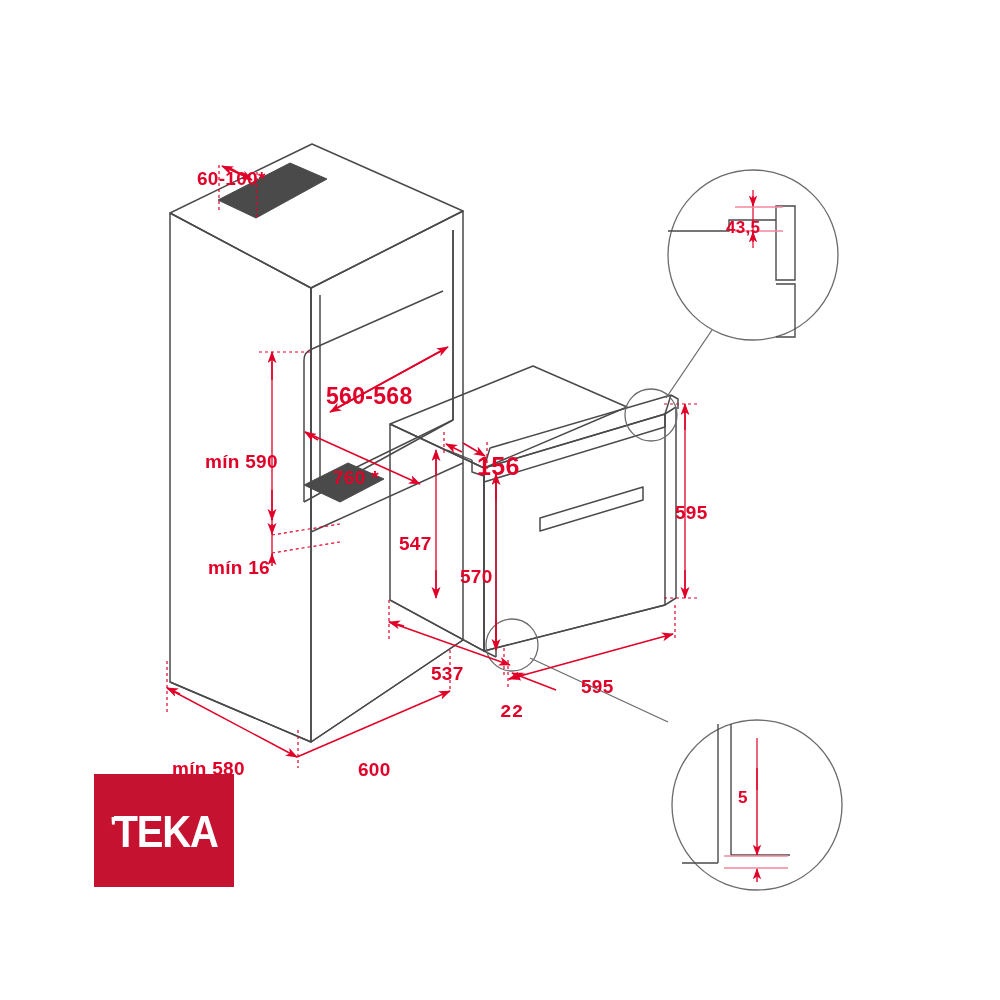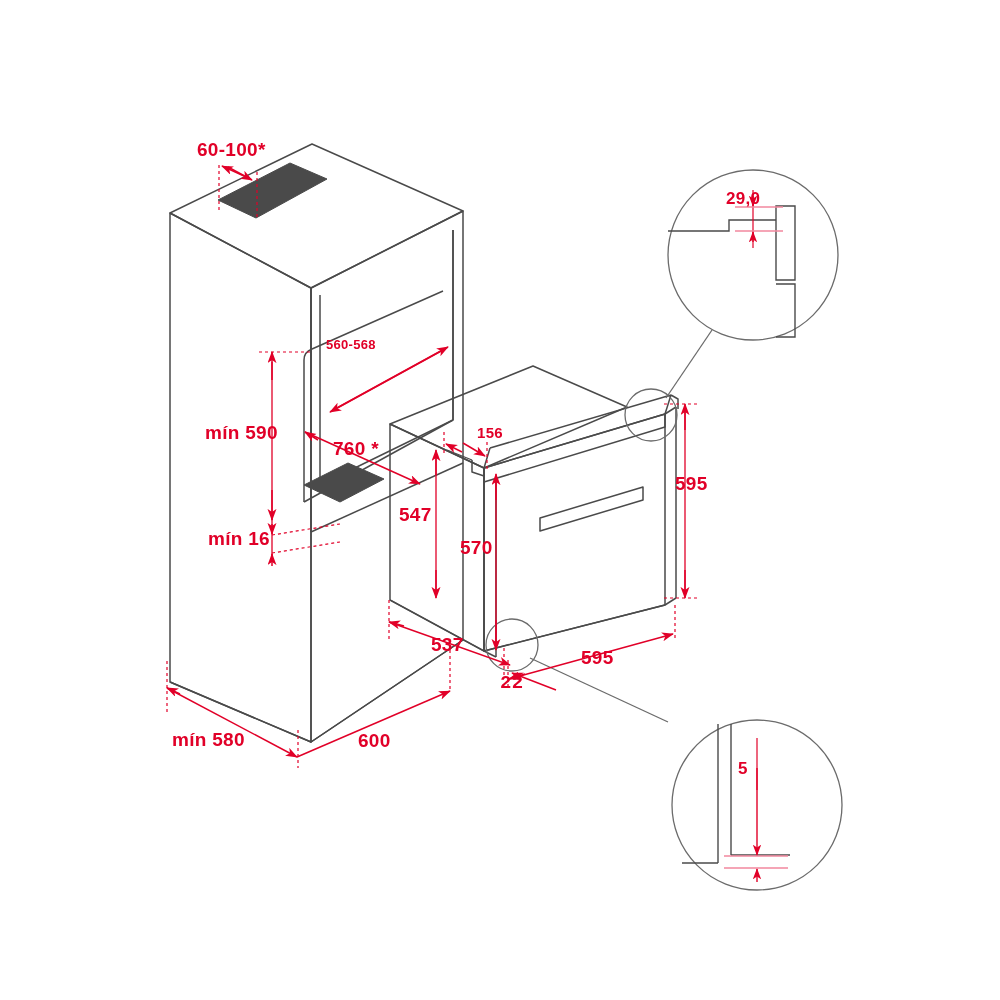--- a/index.html
+++ b/index.html
@@ -27,20 +27,21 @@
     height: 1000px;
   }
   .dim-label {
     position: absolute;
     color: #e10028;
     font-family: "Liberation Sans", sans-serif;
     font-weight: 700;
     white-space: nowrap;
     line-height: 1;
     letter-spacing: 0.3px;
+    margin-top: 29px;
   }
   .logo-box {
     position: absolute;
     left: 94px;
     top: 774px;
     width: 140px;
     height: 113px;
     background: #c41230;
     display: flex;
     align-items: center;
@@ -263,44 +264,47 @@
 
     <g>
       <path d="M 504 648 L 504 678" stroke="#e10028" stroke-width="1.2" stroke-dasharray="3,3" fill="none"></path>
       <path d="M 556 690 L 512 673" stroke="#e10028" stroke-width="1.5" fill="none" marker-end="url(#ah)"></path>
     </g>
 
   </svg>
 
   <div class="dim-label" style="left:197px; top:140px; font-size:19px;">60-100*</div>
 
-  <div class="dim-label" style="left:326px; top:338px; font-size:13px;">560-568</div>
+  <div class="dim-label" style="left:326px; top:356px; font-size:23px;">560-568</div>
 
   <div class="dim-label" style="left:205px; top:423px; font-size:19px;">mín 590</div>
 
   <div class="dim-label" style="left:333px; top:439px; font-size:19px;">760 *</div>
 
   <div class="dim-label" style="left:208px; top:529px; font-size:19px;">mín 16</div>
 
   <div class="dim-label" style="left:172px; top:730px; font-size:19px;">mín 580</div>
 
   <div class="dim-label" style="left:358px; top:731px; font-size:19px;text-align:right;">600</div>
 
-  <div class="dim-label" style="left:477px; top:425px; font-size:15px;text-align:center;">156</div>
+  <div class="dim-label" style="left:477px; top:425px; font-size:25px;text-align:center;">156</div>
 
   <div class="dim-label" style="left:399px; top:505px; font-size:19px;">547</div>
 
   <div class="dim-label" style="left:460px; top:538px; font-size:19px;text-align:right;">570</div>
 
   <div class="dim-label" style="left:675px; top:474px; font-size:19px;">595</div>
 
   <div class="dim-label" style="left:581px; top:648px; font-size:19px;">595</div>
 
   <div class="dim-label" style="left:431px; top:635px; font-size:19px;">537</div>
 
   <div class="dim-label" style="left:500px; top:674px; font-size:19px;font-family:Liberation Mono, monospace;">22</div>
 
-  <div class="dim-label" style="left:726px; top:190px; font-size:17px;">29,0</div>
+  <div class="dim-label" style="left:726px; top:190px; font-size:17px;">43,5</div>
 
   <div class="dim-label" style="left:738px; top:760px; font-size:17px;">5</div>
 
+  <div class="logo-box">
+    <div class="logo-text"><span class="tick">'</span><span>TEKA</span></div>
+  </div>
 
 </div>
 
 </body></html>

